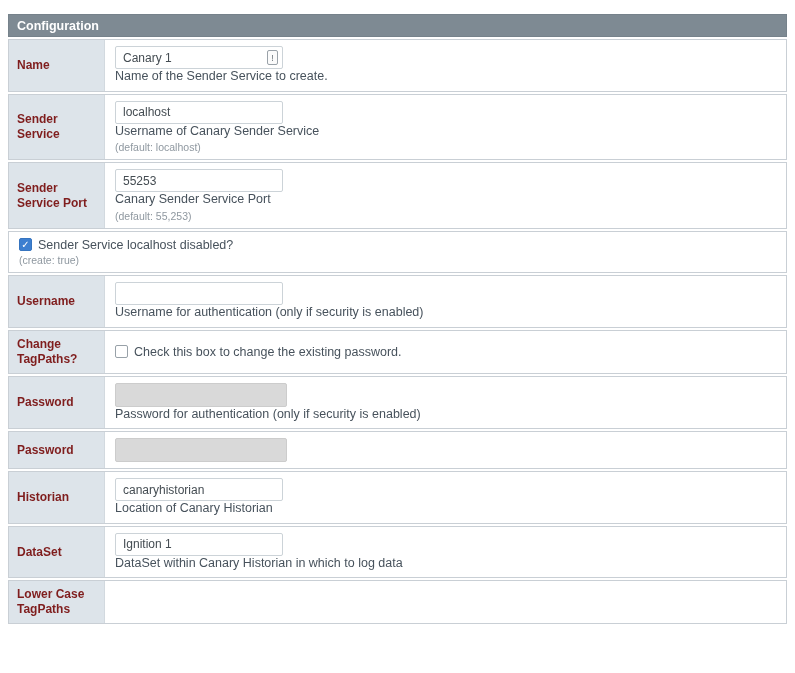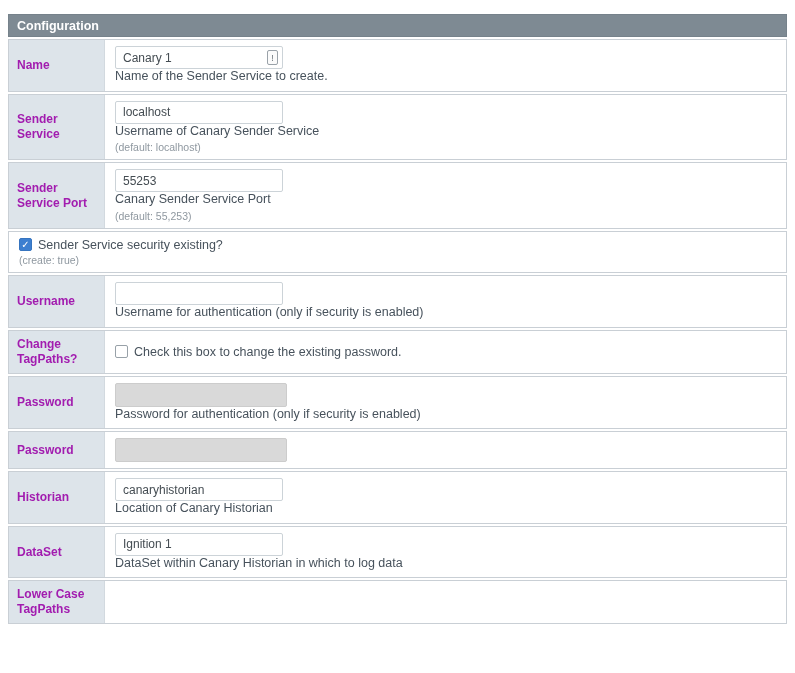--- a/index.html
+++ b/index.html
@@ -28,21 +28,21 @@
     margin-top: 2px;
     background: #ffffff;
   }
   .row-label {
     width: 96px; min-width: 96px;
     background: #dde4ea;
     border-right: 1px solid #d2d9df;
     padding: 6px 8px;
     font-size: 12px;
     font-weight: bold;
-    color: #a21caf;
+    color: #7f1d1d;
     line-height: 1.25;
     display: flex;
     align-items: center;
   }
   .row-content {
     flex: 1;
     padding: 6px 10px;
     display: flex;
     flex-direction: column;
     justify-content: center;
@@ -125,21 +125,21 @@
         <div class="row-content">
           <span class="input-wrap"><input type="text" class="cfg-input no-icon" value="55253" style=""></span>
           <div class="help-text">Canary Sender Service Port</div>
           <div class="default-note">(default: 55,253)</div>
         </div>
       </div>
       <div class="config-row">
         <div class="row-content">
           <div class="cb-line">
             <span class="checkbox checked">✓</span>
-            <span class="cb-label">Sender Service security existing?</span>
+            <span class="cb-label">Sender Service localhost disabled?</span>
           </div>
           <div class="default-note">(create: true)</div>
         </div>
       </div>
       <div class="config-row">
         <div class="row-label">Username</div>
         <div class="row-content">
           <span class="input-wrap"><input type="text" class="cfg-input no-icon" style=""></span>
           <div class="help-text">Username for authentication (only if security is enabled)</div>
         </div>

